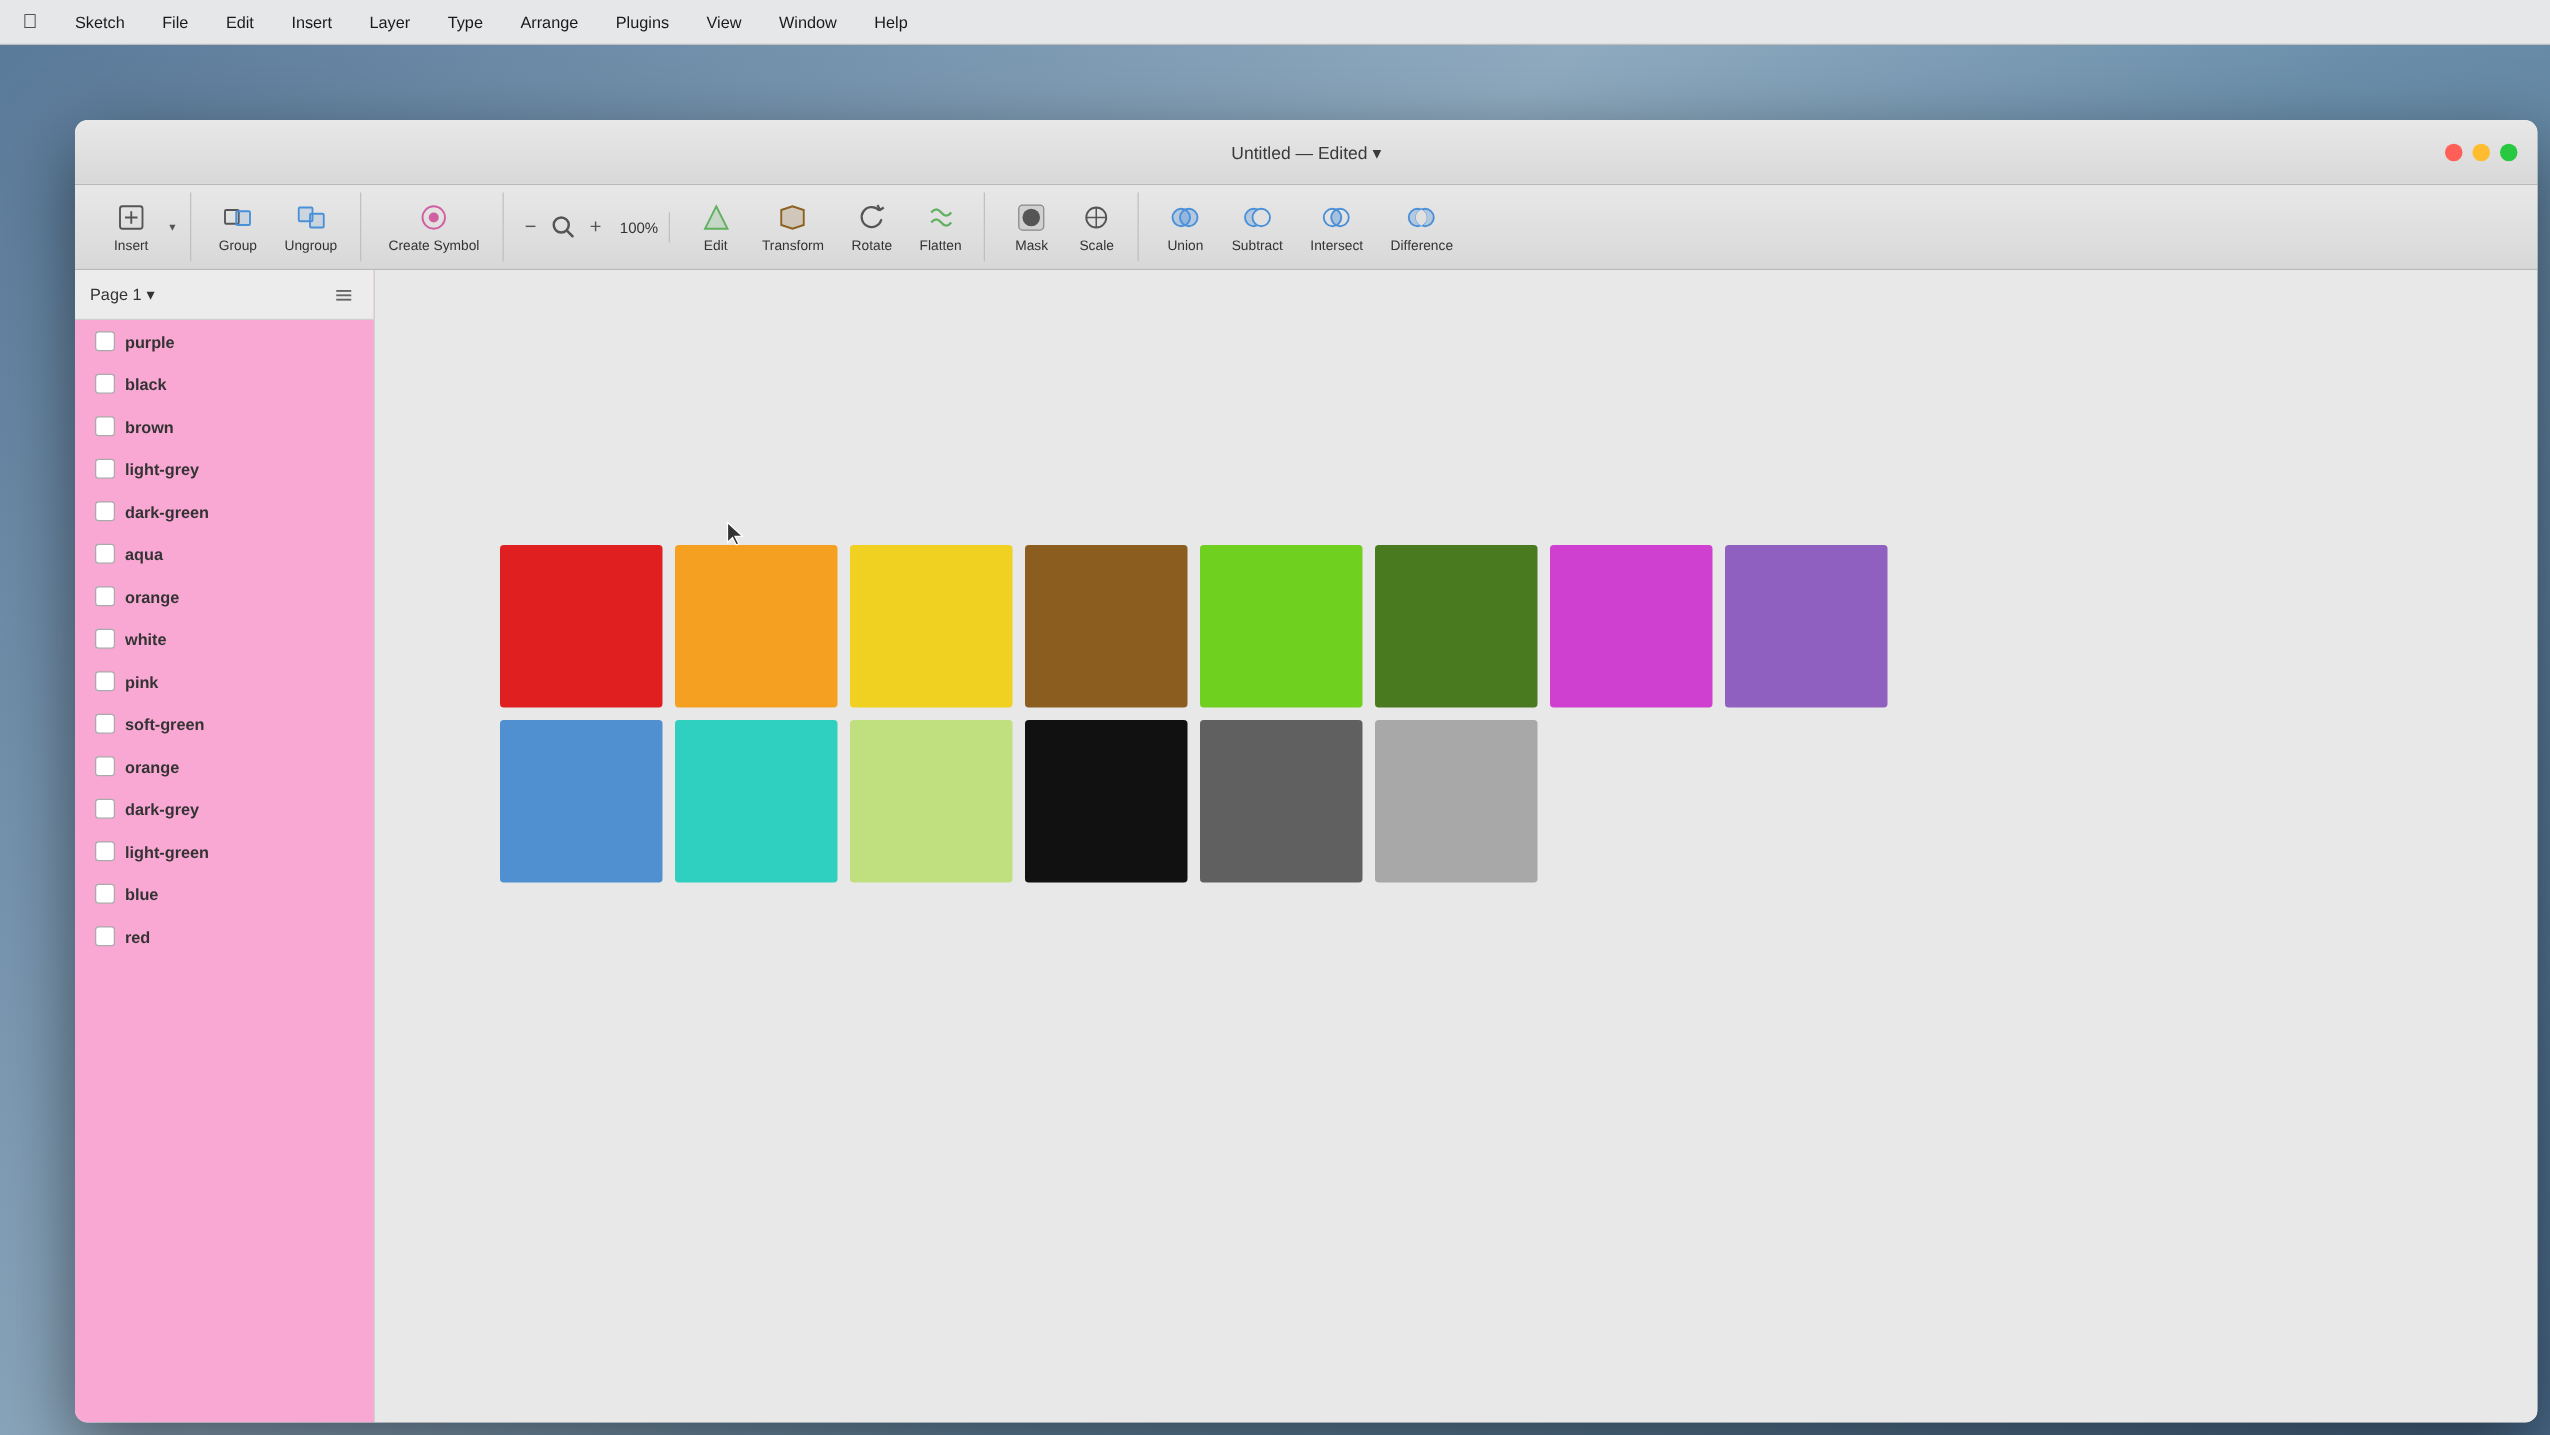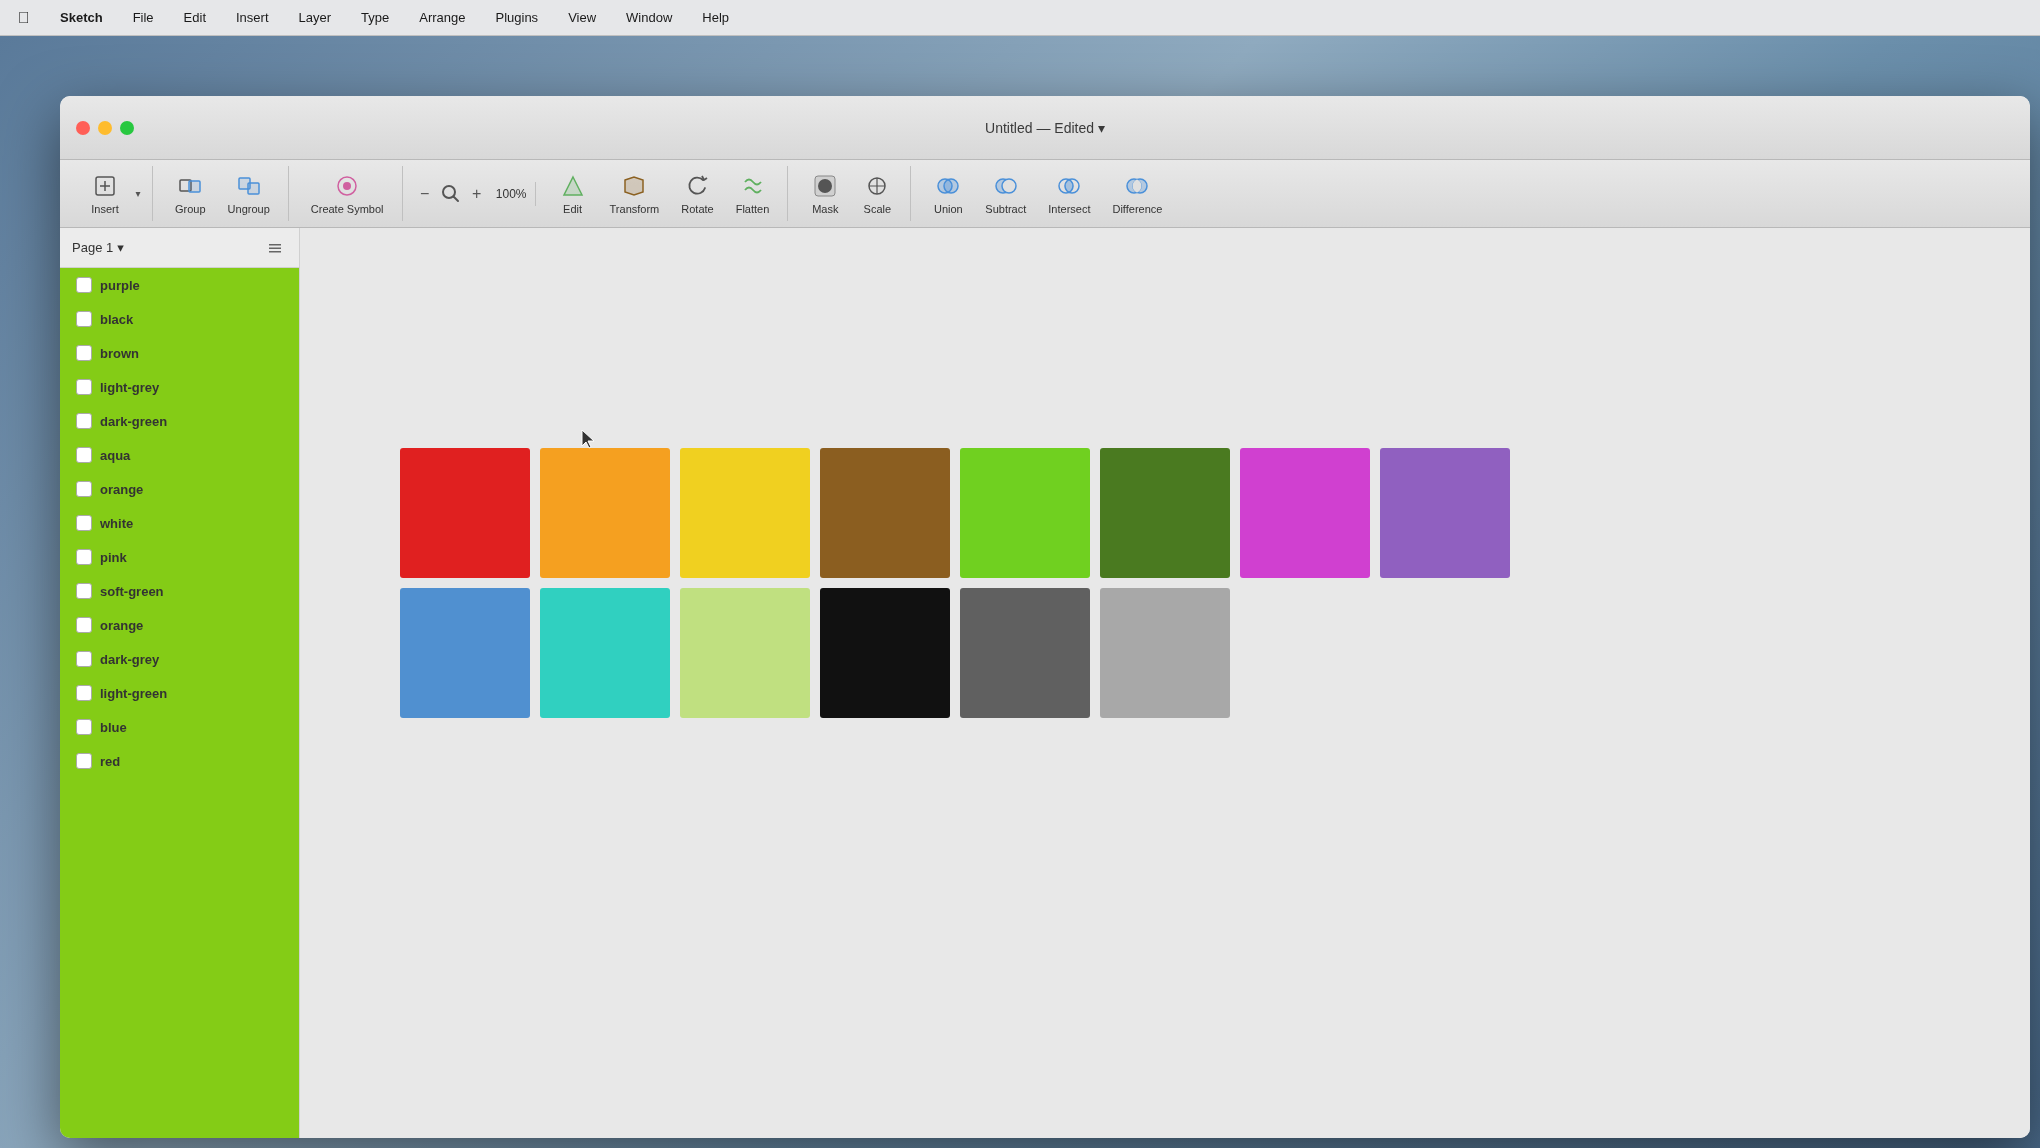--- a/index.html
+++ b/index.html
@@ -29,21 +29,21 @@
       font-size: 13px;
       color: #1a1a1a;
       cursor: default;
       padding: 2px 6px;
       border-radius: 4px;
     }
     .menubar-item.apple {
       font-size: 16px;
     }
     .menubar-item.bold {
-      font-weight: 700;
+      font-weight: 400;
     }
 
     
     .desktop {
       width: 100%;
       height: calc(1148px - 36px);
       background: linear-gradient(135deg, #5a7a9a 0%, #8faabf 40%, #6b8fab 60%, #4a6a8a 100%);
       position: relative;
     }
 
@@ -57,28 +57,29 @@
       background: #f0f0f0;
       border-radius: 10px;
       box-shadow: 0 20px 60px rgba(0,0,0,0.5);
       display: flex;
       flex-direction: column;
       overflow: hidden;
     }
 
     
     .titlebar {
-      height: 64px;
+      height: 52px;
       background: linear-gradient(to bottom, #e8e8e8, #d8d8d8);
       border-radius: 10px 10px 0 0;
       display: flex;
       align-items: center;
       padding: 0 16px;
       border-bottom: 1px solid #b8b8b8;
       position: relative;
+      justify-content: flex-end;
     }
     .window-controls {
       display: flex;
       gap: 8px;
       align-items: center;
     }
     .win-btn {
       width: 14px;
       height: 14px;
       border-radius: 50%;
@@ -168,21 +169,21 @@
     
     .main-content {
       display: flex;
       flex: 1;
       overflow: hidden;
     }
 
     
     .sidebar {
       width: 240px;
-      background: #84cc16;
+      background: #f9a8d4;
       border-right: 1px solid #d0d0d0;
       display: flex;
       flex-direction: column;
       overflow: hidden;
     }
     .sidebar-header {
       height: 40px;
       display: flex;
       align-items: center;
       padding: 0 12px;

